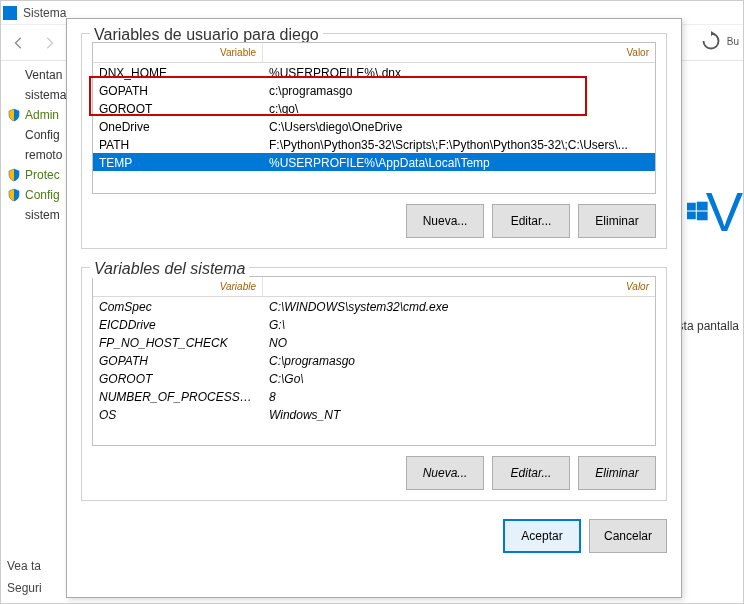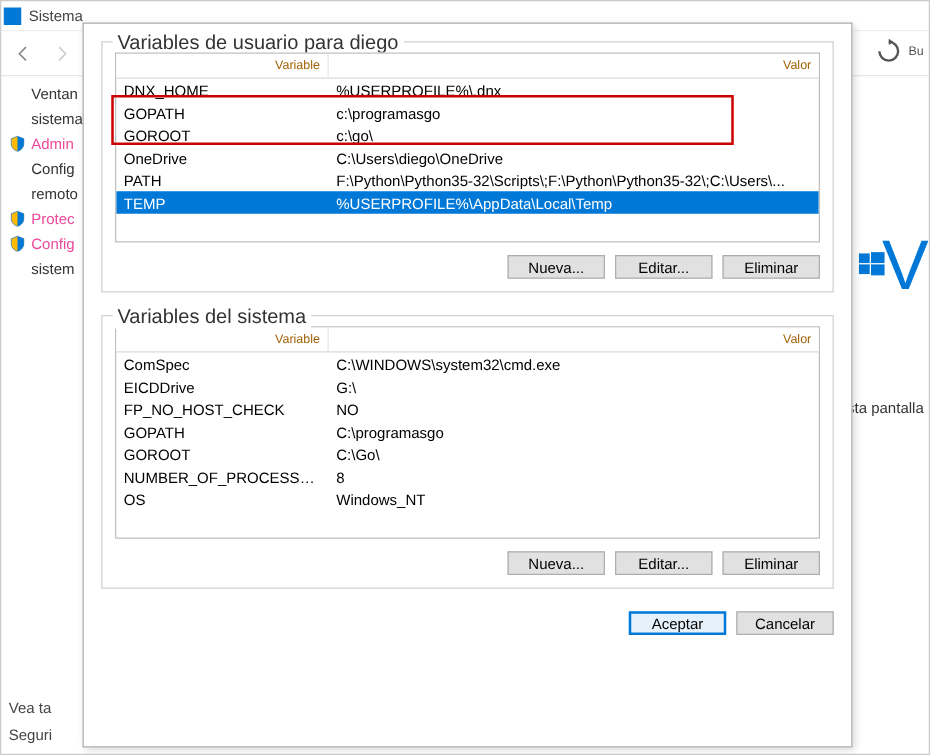--- a/index.html
+++ b/index.html
@@ -13,21 +13,21 @@
 .bg-toolbar { height: 36px; display:flex; align-items:center; padding:0 8px; gap:10px; border-bottom:1px solid #e5e5e5;}
 .nav-arrow { width:20px; height:20px; display:flex; align-items:center; justify-content:center; color:#777; }
 .nav-arrow svg{width:14px;height:14px;}
 .bg-right-toolbar{position:absolute; right:4px; top:30px; display:flex; align-items:center; gap:6px;}
 .refresh-icon{width:20px;height:20px;display:flex;align-items:center;justify-content:center;color:#555;}
 .bu-text{color:#555; font-size:10px;}
 .sidebar { position:absolute; left:6px; top:64px; width:60px; }
 .sidebar-line{display:flex;align-items:flex-start;gap:4px; padding:3px 0; color:#333;}
 .shield{width:14px;height:14px;flex-shrink:0;}
 .shield svg{width:14px;height:14px;}
-.link{color:#ec4899;}
+.link{color:#4d7c0f;}
 .right-strip{position:absolute; right:0; top:150px; width:56px; height:120px; display:flex; align-items:center;}
 .win-logo{width:34px;height:34px;}
 .win-letter{font-size:56px; color:#0078d7; font-weight:300; margin-left:-2px;}
 .sta-text{position:absolute; right:4px; top:318px; color:#333;}
 .vea{position:absolute; left:6px; bottom:30px; color:#444;}
 .seguri{position:absolute; left:6px; bottom:8px; color:#444;}
 
 
 .dialog { position:absolute; left:66px; top:18px; width:616px; height:580px; background:#fff; border:1px solid #aaa; box-shadow:2px 2px 6px rgba(0,0,0,0.15);}
 .dlg-titlebar{height:30px; display:flex; align-items:center; justify-content:space-between; padding:0 10px;}
@@ -46,21 +46,21 @@
 .col-val{flex:1;}
 .rows{}
 .row{display:flex; height:18px; align-items:flex-end;}
 .row .cell{padding:1px 6px; white-space:nowrap; overflow:hidden; text-overflow:ellipsis; font-size:12px;}
 .row .cell.var{width:170px;}
 .row .cell.val{flex:1;}
 .row.selected{background:#0078d7; color:#fff;}
 .highlight-box{position:absolute; border:2px solid #cc0000; pointer-events:none;}
 
 .btn-row{display:flex; justify-content:flex-end; gap:8px; margin-top:10px;}
-.btn{min-width:78px; height:19px; border:1px solid #adadad; background:#e1e1e1; display:flex; align-items:center; justify-content:center; font-size:12px; padding:0 10px;}
+.btn{min-width:78px; height:34px; border:1px solid #adadad; background:#e1e1e1; display:flex; align-items:center; justify-content:center; font-size:12px; padding:0 10px;}
 .btn.default{border:2px solid #0078d7; background:#e5f1fb;}
 
 .dlg-footer{display:flex; justify-content:flex-end; gap:8px; padding:8px 14px 0 14px;}
 
 
 .listbox.sys{height:170px;}
 </style>
 </head>
 <body>
 
@@ -188,21 +188,21 @@
       </div>
 
       <div class="highlight-box" style="left:7px; top:42px; width:498px; height:40px;"></div>
       <div class="btn-row">
         <div class="btn">Nueva...</div>
         <div class="btn">Editar...</div>
         <div class="btn">Eliminar</div>
       </div>
     </div>
 
-    <div class="groupbox" style="margin-top:18px;">
+    <div class="groupbox" style="margin-top:18px;font-style:italic;">
       <span class="groupbox-label">Variables del sistema</span>
       <div class="listbox sys">
         <div class="list-header">
           <div class="col col-var">Variable</div>
           <div class="col col-val">Valor</div>
         </div>
         <div class="rows" id="sys-rows">
             <div class="row">
               <div class="cell var">ComSpec</div>
               <div class="cell val">C:\WINDOWS\system32\cmd.exe</div>

